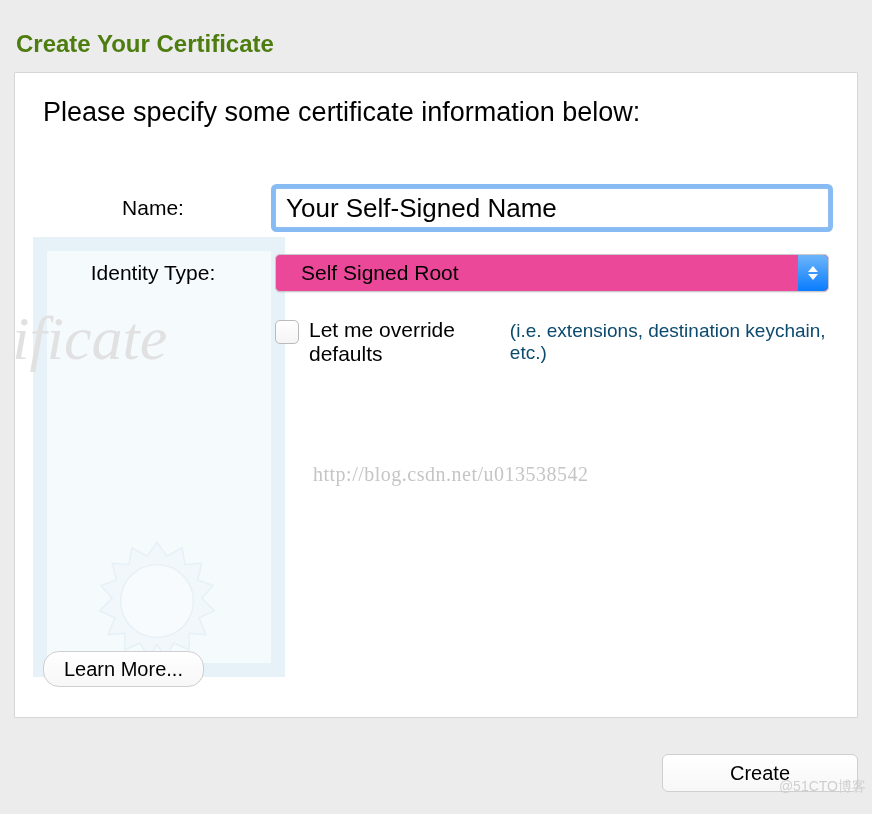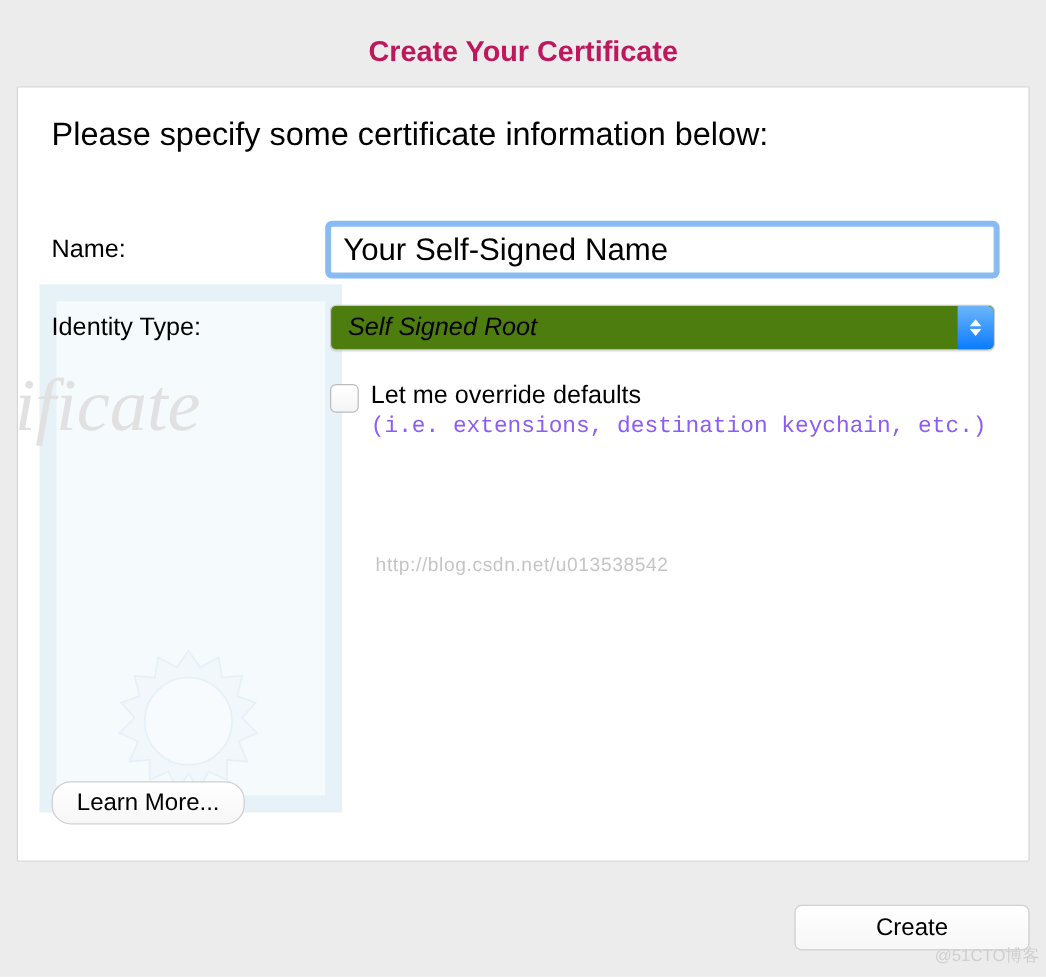--- a/index.html
+++ b/index.html
@@ -11,23 +11,22 @@
       font-family: -apple-system, "Helvetica Neue", Helvetica, Arial, sans-serif;
       background: #ececec;
       width: 872px;
       height: 814px;
       position: relative;
       overflow: hidden;
     }
     .title {
       font-size: 24px;
       font-weight: bold;
-      color: #be185d;
+      color: #4d7c0f;
       padding: 30px 16px 14px 16px;
-      text-align: center;
     }
     .panel {
       background: #fff;
       border: 1px solid #d6d6d6;
       border-radius: 1px;
       margin: 0 14px;
       padding: 24px 28px 30px 28px;
       position: relative;
       min-height: 646px;
       overflow: hidden;
@@ -77,21 +76,21 @@
       position: relative;
       z-index: 2;
     }
     .row {
       display: flex;
       align-items: center;
       margin-bottom: 26px;
     }
     .label {
       width: 232px;
-      text-align: left;
+      text-align: center;
       font-size: 21px;
       color: #000;
       padding-right: 12px;
       white-space: nowrap;
     }
     .field-wrap {
       flex: 1;
       position: relative;
     }
     .text-input {
@@ -104,29 +103,28 @@
       outline: none;
       box-shadow: 0 0 0 4px rgba(94, 165, 239, 0.75);
       border-color: #8fbdf0;
       background: #fff;
     }
     .select {
       width: 100%;
       height: 38px;
       display: flex;
       align-items: center;
-      background: #4d7c0f;
+      background: #ec4899;
       border: 1px solid #c9c9c9;
       border-radius: 5px;
       font-size: 21px;
-      padding-left: 14px;
+      padding-left: 25px;
       cursor: default;
       box-shadow: 0 0.5px 1px rgba(0,0,0,0.08);
       position: relative;
-      font-style: italic;
     }
     .select-handle {
       position: absolute;
       right: 0;
       top: 0;
       bottom: 0;
       width: 30px;
       background: linear-gradient(to bottom, #6db5fa, #0a7cff);
       border-top-right-radius: 5px;
       border-bottom-right-radius: 5px;
@@ -152,40 +150,39 @@
       height: 24px;
       border: 1px solid #bbb;
       border-radius: 5px;
       background: linear-gradient(to bottom, #ffffff, #f4f4f4);
       margin-right: 10px;
       margin-top: 2px;
       flex-shrink: 0;
     }
     .check-text {
       display: flex;
-      flex-direction: column;
+      flex-direction: row;
       justify-content: center;
     }
     .check-label {
       font-size: 21px;
       color: #000;
     }
     .check-sub {
       font-size: 19px;
-      color: #8b5cf6;
+      color: #0c4a6e;
       margin-top: 2px;
-      font-family: Liberation Mono, monospace;
     }
     .watermark {
       position: absolute;
       left: 298px;
       top: 390px;
-      font-size: 16px;
+      font-size: 20px;
       color: #c5c5c5;
-      font-family: Liberation Sans, sans-serif;
+      font-family: Liberation Serif, serif;
       letter-spacing: 0.5px;
       z-index: 1;
       pointer-events: none;
     }
     .learn-more {
       position: absolute;
       left: 28px;
       bottom: 30px;
       height: 36px;
       padding: 0 20px;
@@ -207,21 +204,21 @@
       width: 196px;
       font-size: 20px;
       background: linear-gradient(to bottom, #ffffff, #f7f7f7);
       border: 1px solid #cfcfcf;
       border-radius: 6px;
       cursor: default;
     }
     .corner-mark {
       position: absolute;
       right: 6px;
-      bottom: 8px;
+      bottom: 18px;
       font-size: 14px;
       color: #cfcfcf;
     }
   </style>
 </head>
 <body>
 
 <div class="title">Create Your Certificate</div>
 
 <div class="panel">

